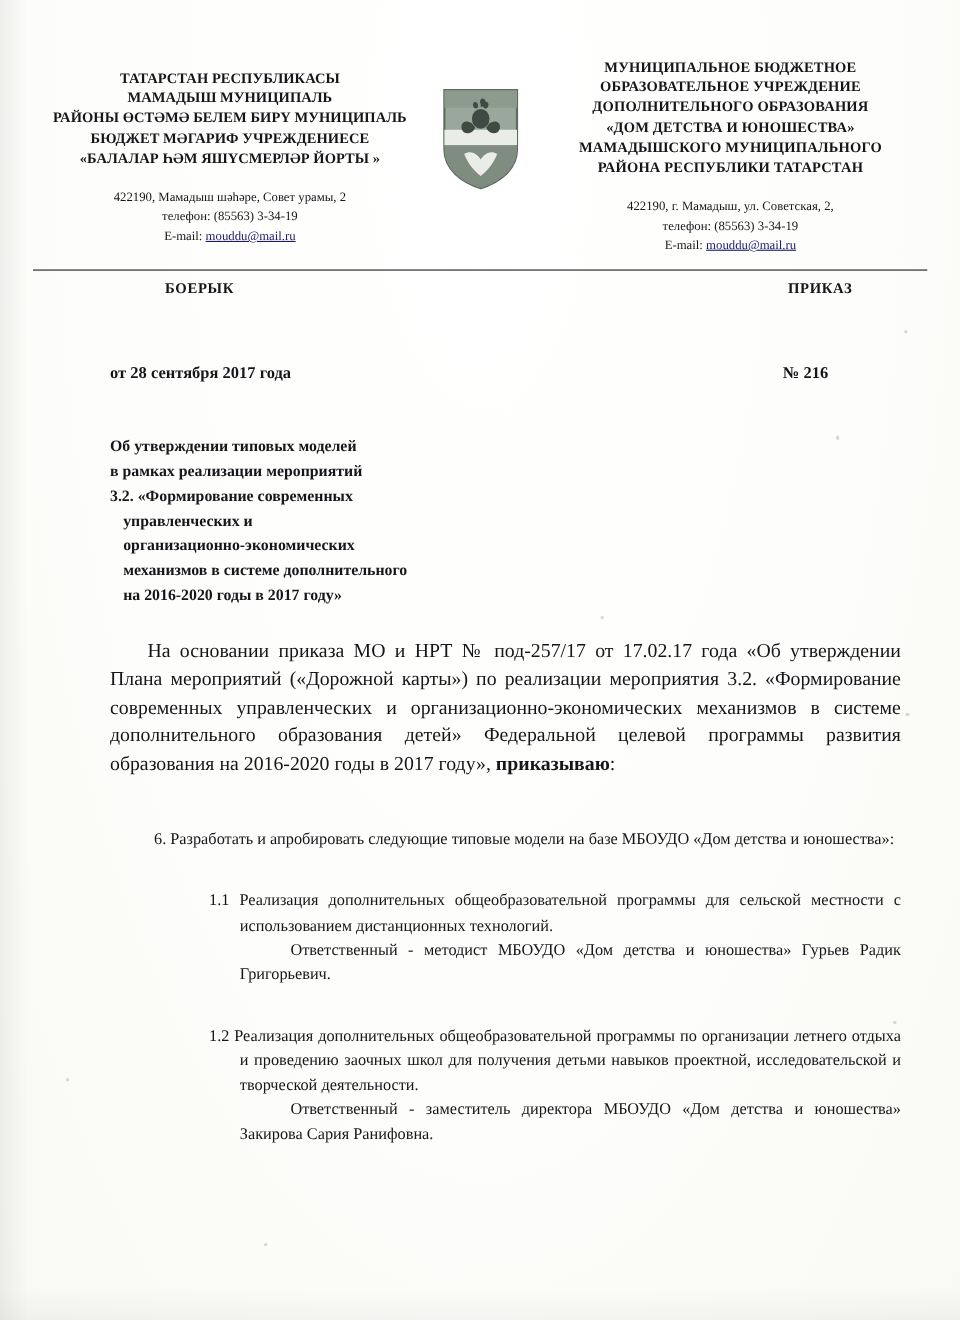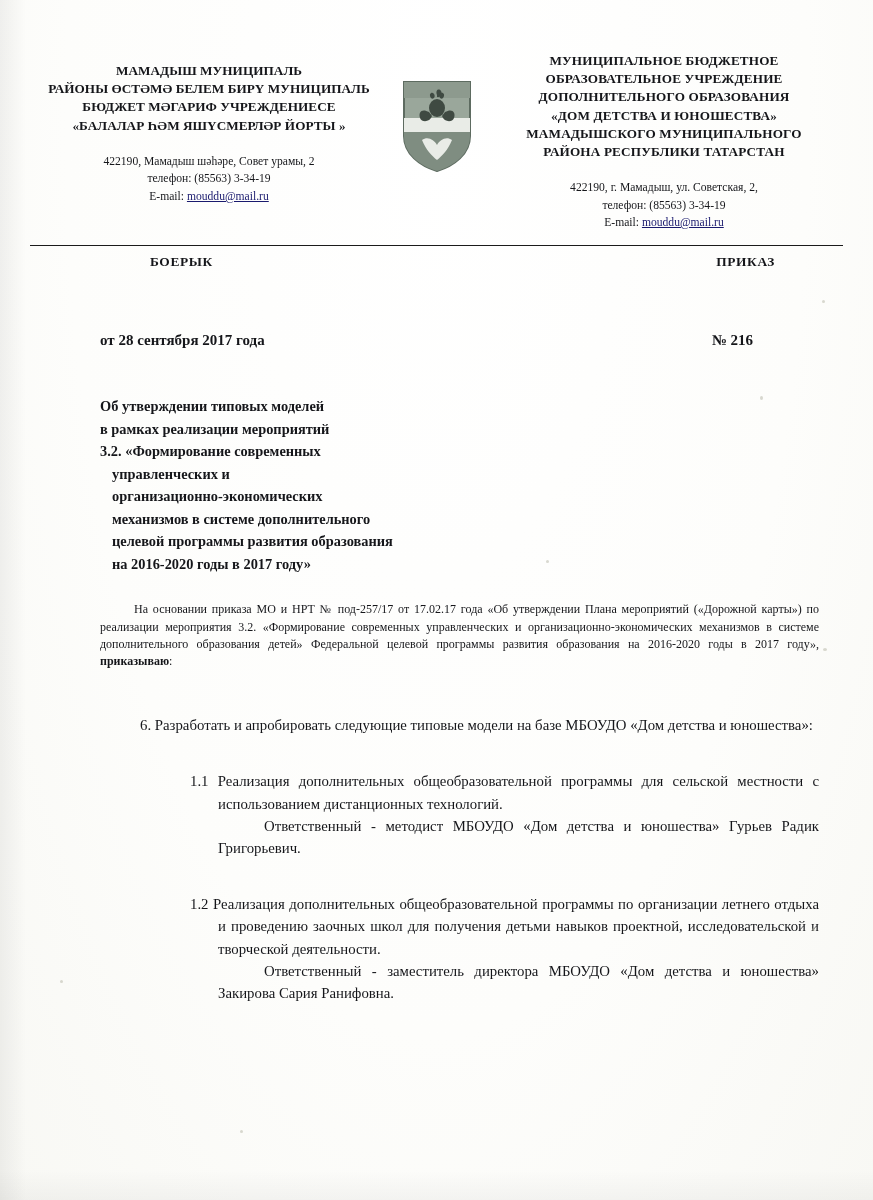--- a/index.html
+++ b/index.html
@@ -103,21 +103,21 @@
     font-size: 14.4px;
     line-height: 1.56;
   }
   .title-block .ln { display: block; }
   .title-block .indent1 { padding-left: 0; font-family: Liberation Serif, serif; }
   .title-block .indent2 { padding-left: 12px; }
 
   
   .para {
     margin: 26px 54px 0 100px;
-    font-size: 12px;
+    font-size: 18px;
     line-height: 1.44;
     text-align: justify;
     text-indent: 34px;
   }
   .para b { font-weight: bold; }
 
   .item1 {
     margin: 44px 54px 0 140px;
     font-size: 14.8px;
     line-height: 1.5;
@@ -175,20 +175,21 @@
   <div class="speck" style="left:546px;top:560px;width:3px;height:3px;"></div>
   <div class="speck" style="left:823px;top:648px;width:4px;height:3px;"></div>
   <div class="speck" style="left:812px;top:928px;width:3px;height:3px;"></div>
   <div class="speck" style="left:60px;top:980px;width:3px;height:3px;"></div>
   <div class="speck" style="left:240px;top:1130px;width:3px;height:3px;"></div>
 
   <div class="letterhead">
 
     <div class="lh-col left">
       <div class="org-name">
+        <div>ТАТАРСТАН РЕСПУБЛИКАСЫ</div>
         <div>МАМАДЫШ  МУНИЦИПАЛЬ</div>
         <div>РАЙОНЫ ӨСТӘМӘ БЕЛЕМ БИРҮ МУНИЦИПАЛЬ</div>
         <div>БЮДЖЕТ МӘГАРИФ УЧРЕЖДЕНИЕСЕ</div>
         <div>«БАЛАЛАР ҺӘМ ЯШҮСМЕРЛӘР ЙОРТЫ »</div>
       </div>
       <div class="addr">
         <div>422190, Мамадыш шәһәре, Совет урамы, 2</div>
         <div>телефон: (85563) 3-34-19</div>
         <div class="email">
           <span>E-mail:</span>
@@ -251,21 +252,20 @@
     <span>№  216</span>
   </div>
 
   <div class="title-block">
     <span class="ln indent1">Об утверждении типовых моделей</span>
     <span class="ln indent1">в  рамках реализации мероприятий</span>
     <span class="ln indent1">3.2.    «Формирование современных</span>
     <span class="ln indent2">управленческих и</span>
     <span class="ln indent2">организационно-экономических</span>
     <span class="ln indent2">механизмов в системе дополнительного</span>
-    <span class="ln indent2">целевой программы развития образования</span>
     <span class="ln indent2">на 2016-2020 годы в 2017 году»</span>
   </div>
 
   <div class="para">
     <span>На основании приказа  МО и НРТ  № под-257/17 от 17.02.17 года   «Об утверждении Плана мероприятий («Дорожной карты») по реализации мероприятия 3.2. «Формирование современных управленческих и организационно-экономических  механизмов в системе дополнительного образования детей» Федеральной целевой программы развития образования на 2016-2020 годы в 2017 году», </span><b>приказываю</b><span>:</span>
   </div>
 
   <div class="item1">6. Разработать и апробировать следующие типовые модели на базе МБОУДО «Дом детства и юношества»:</div>
 
   <div class="sub">

